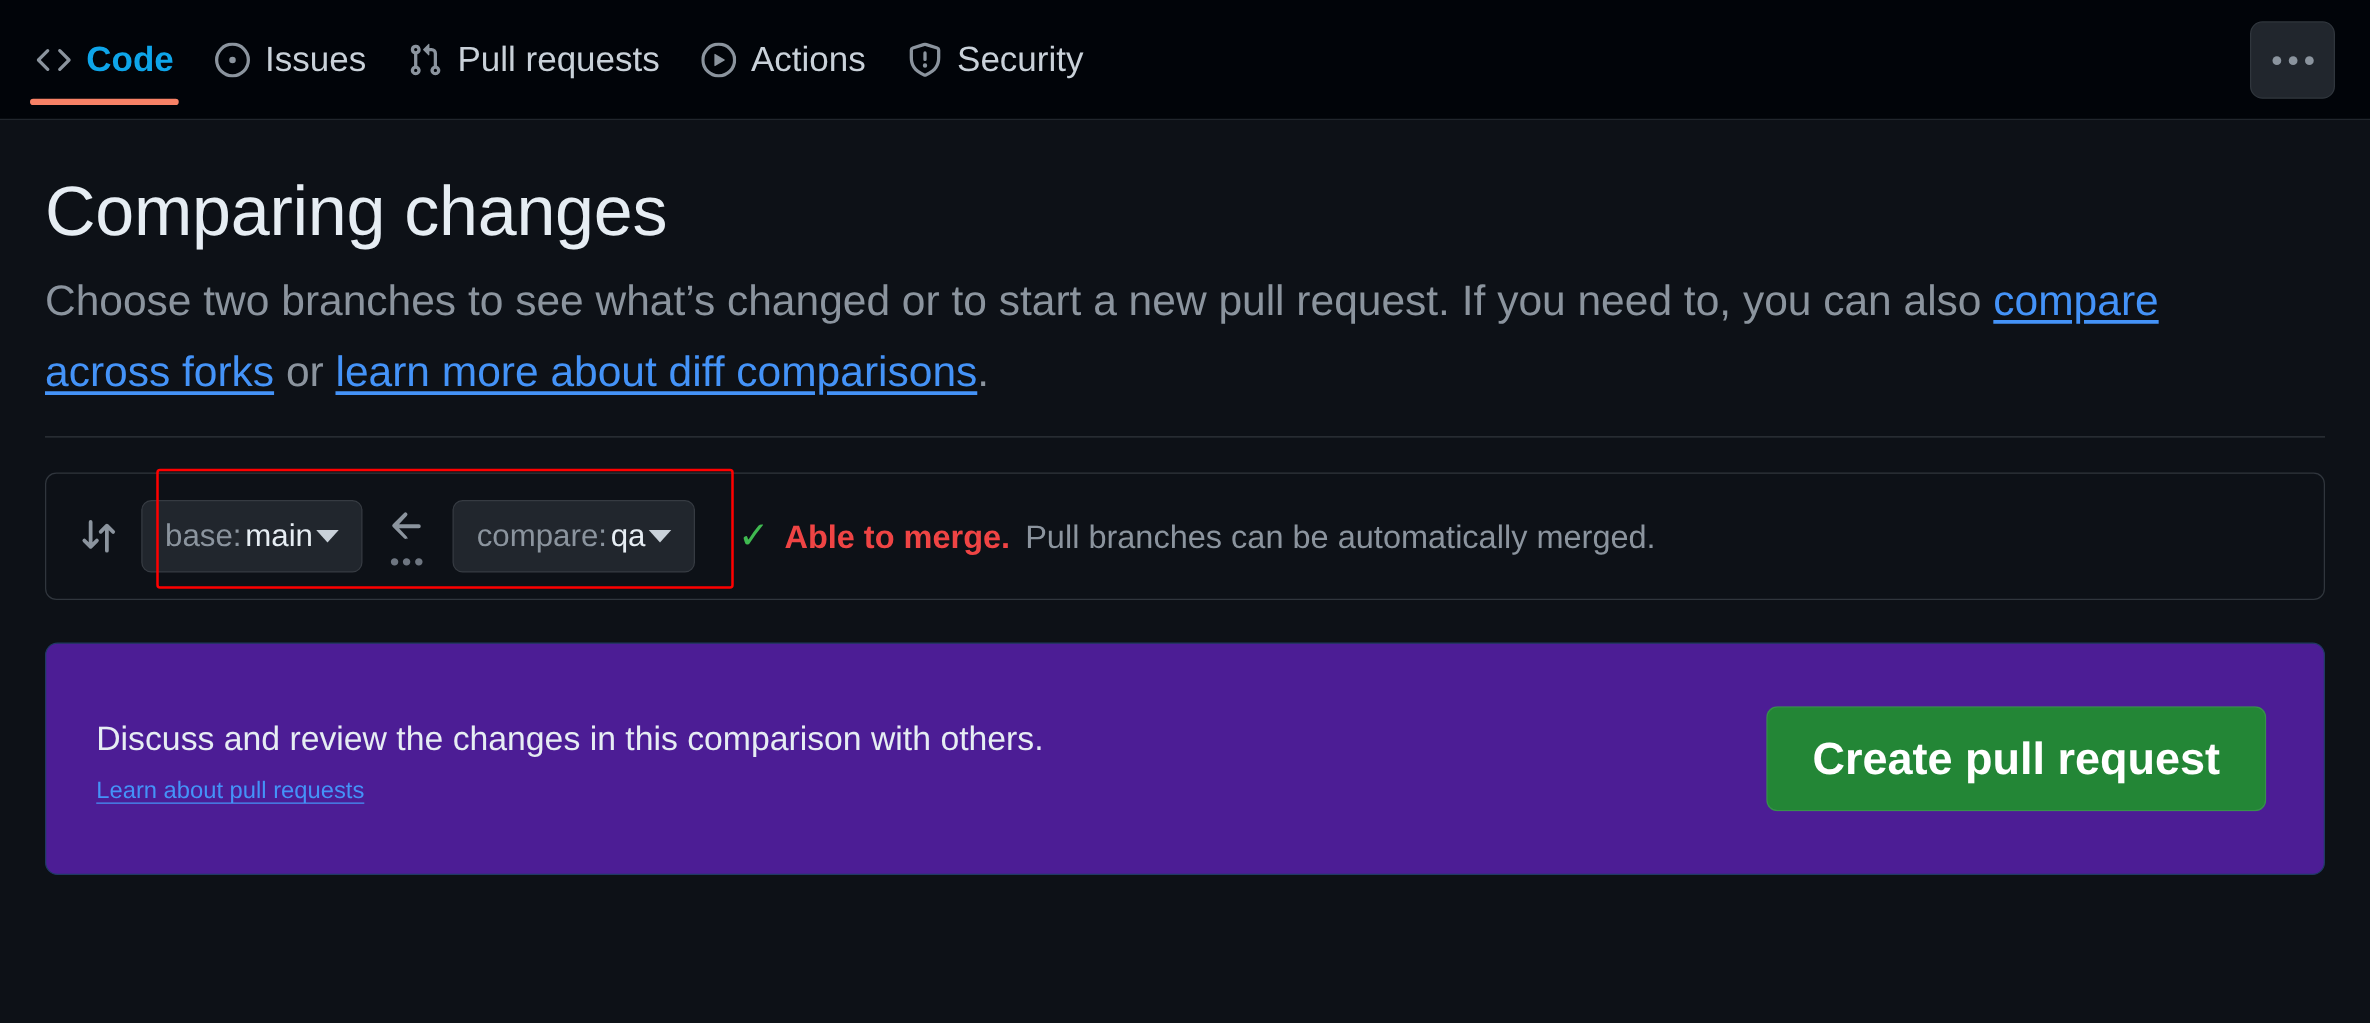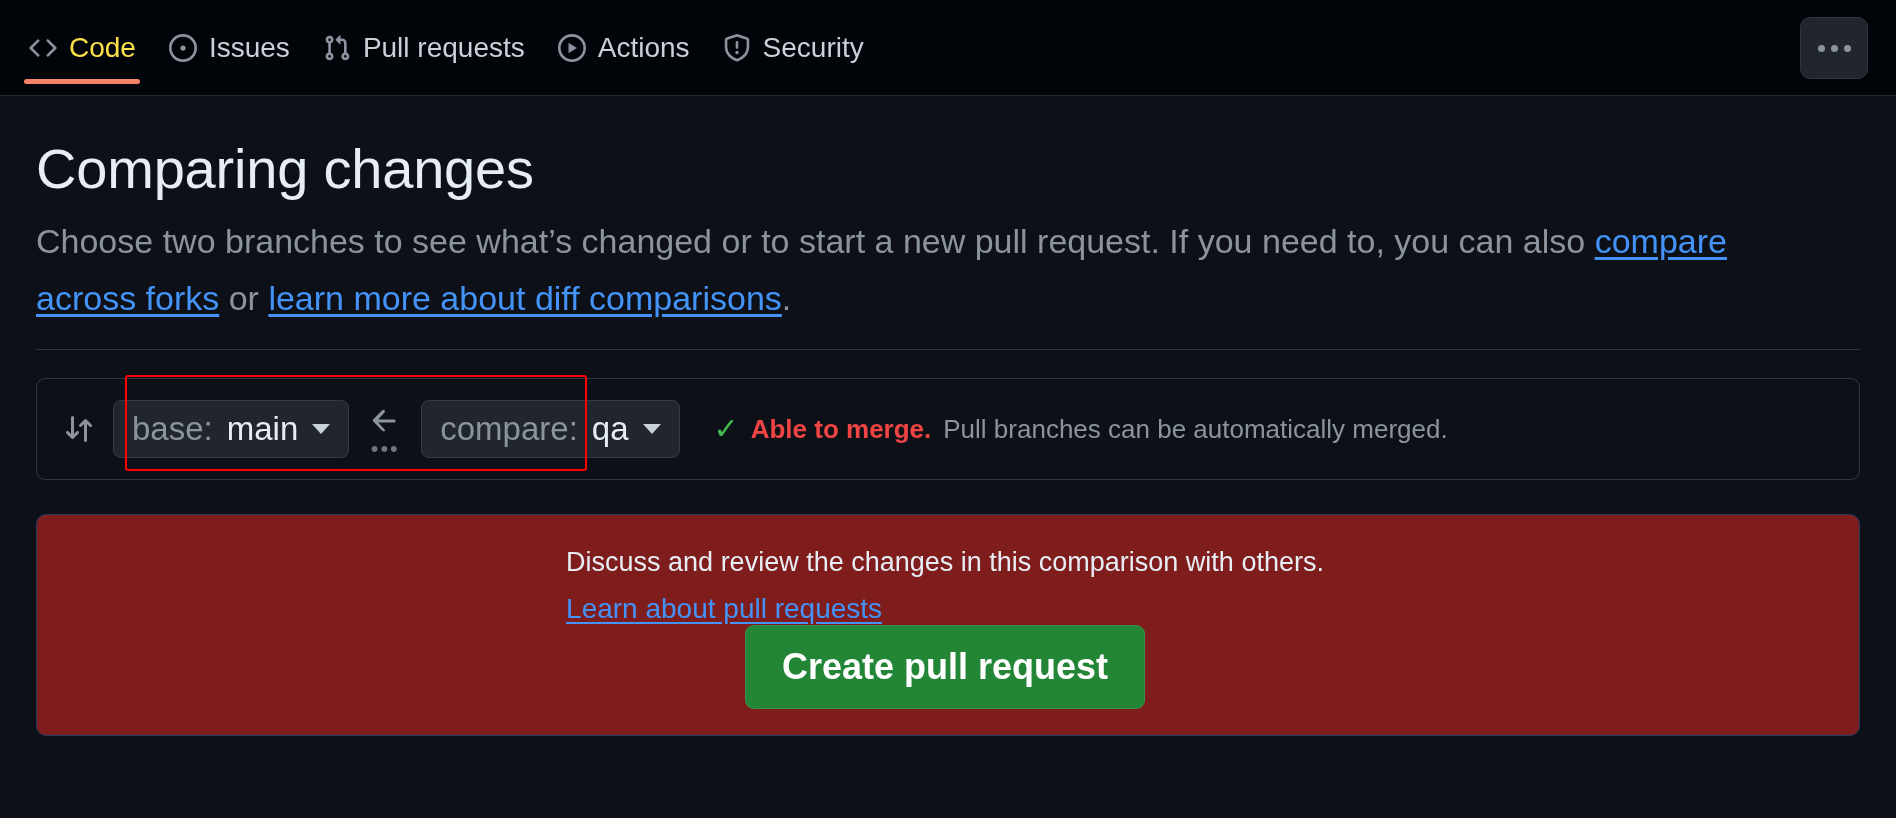--- a/index.html
+++ b/index.html
@@ -35,21 +35,21 @@
     height: 100%;
     padding: 0 16px;
     color: #c9d1d9;
     font-size: 28px;
     white-space: nowrap;
     position: relative;
     cursor: pointer;
     text-decoration: none;
   }
   .nav-item .nav-label { line-height: 1; }
-  .nav-item.selected .nav-label { color: #fde047; font-weight: normal; }
+  .nav-item.selected .nav-label { color: #0ea5e9; font-weight: bold; }
   .nav-item.selected::after {
     content: "";
     position: absolute;
     left: 12px; right: 12px;
     bottom: 12px;
     height: 5px;
     border-radius: 3px;
     background: #f78166;
   }
   .nav-icon { display: flex; align-items: center; justify-content: center; width: 30px; height: 30px; color: #8b949e; }
@@ -125,28 +125,28 @@
     width: 462px;
     height: 96px;
     border: 2px solid #ff0000;
     border-radius: 3px;
     pointer-events: none;
   }
 
   .branch-picker {
     display: inline-flex;
     align-items: center;
-    gap: 14px;
+    gap: 3px;
     height: 58px;
     padding: 0 18px;
     background: #21262d;
     border: 1px solid #363b42;
     border-radius: 8px;
     color: #8b949e;
-    font-size: 33px;
+    font-size: 25px;
     cursor: pointer;
     white-space: nowrap;
   }
   .branch-picker b { color: #e6edf3; font-weight: normal; }
   .caret {
     width: 0; height: 0;
     border-left: 9px solid transparent;
     border-right: 9px solid transparent;
     border-top: 10px solid #c9d1d9;
     display: inline-block;
@@ -172,40 +172,39 @@
     font-size: 26px;
     color: #8b949e;
     white-space: nowrap;
   }
   .merge-check { color: #3fb950; font-size: 30px; line-height: 1; }
   .merge-able { color: #ef4444; font-weight: bold; }
 
   
   .discuss-panel {
     margin: 34px 36px 0 36px;
-    background: #7f1d1d;
+    background: #4c1d95;
     border: 1px solid #1f3b63;
     border-radius: 10px;
     min-height: 186px;
     display: flex;
     align-items: center;
     justify-content: space-between;
     padding: 26px 46px 26px 40px;
-    flex-direction: column;
   }
   .discuss-text {
     color: #e6edf3;
     font-size: 27px;
     line-height: 1.62;
   }
   .discuss-link {
     display: inline-block;
     margin-top: 8px;
     color: #4493f8;
-    font-size: 28px;
+    font-size: 19px;
     text-decoration: underline;
     text-underline-offset: 4px;
     cursor: pointer;
   }
   .create-pr-btn {
     background: #238636;
     color: #ffffff;
     border: 1px solid rgba(240,246,252,0.10);
     border-radius: 9px;
     font-size: 36px;

